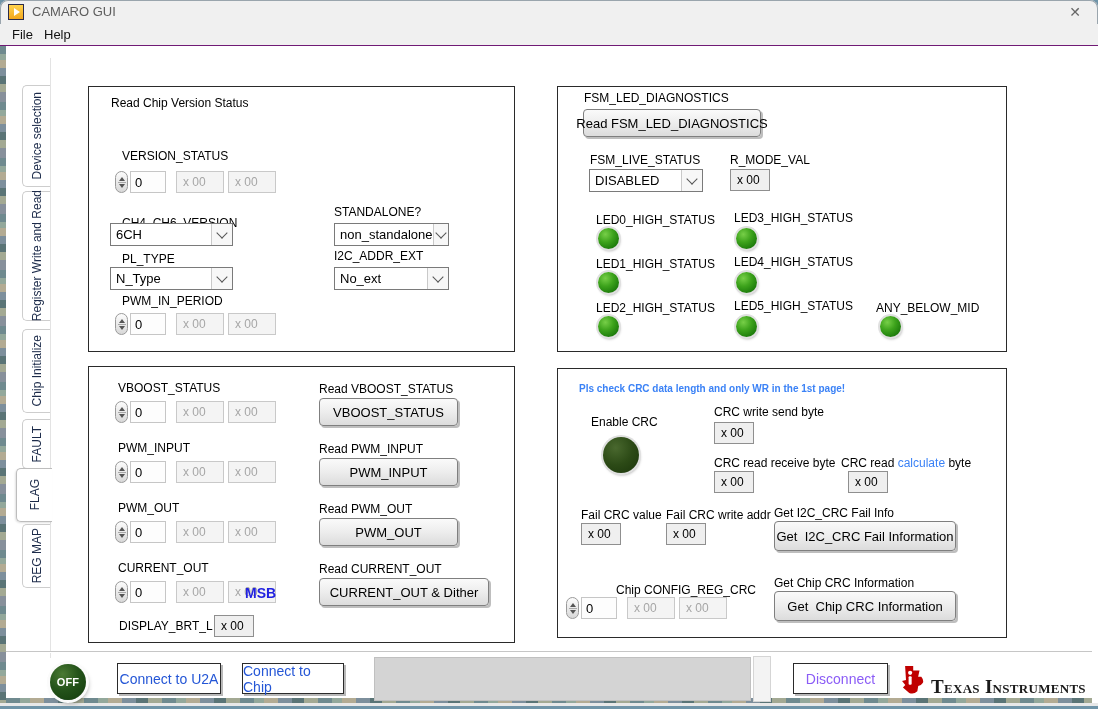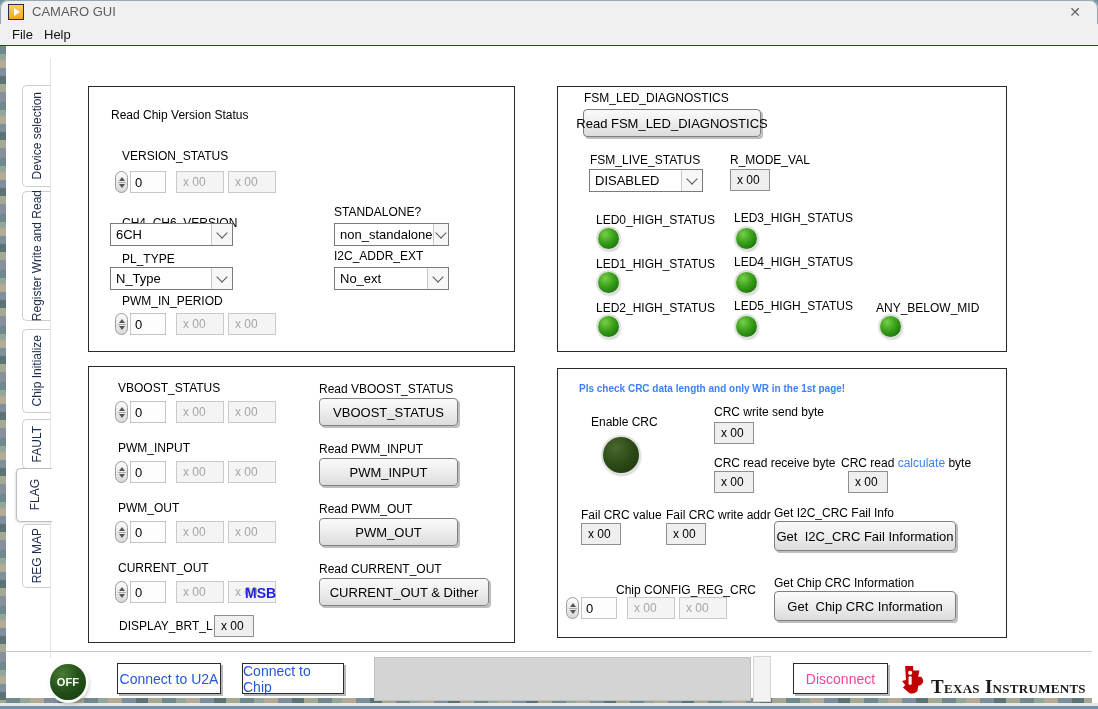--- a/index.html
+++ b/index.html
@@ -50,21 +50,21 @@
 
   
   .led{position:absolute;width:21px;height:21px;border-radius:50%;background:radial-gradient(circle at 35% 30%,#77cf48 0%,#3da31c 40%,#1e7d0c 75%,#145f07 100%);box-shadow:0 0 0 2px #e0e0e0,1px 2px 3px rgba(0,0,0,.35);}
   .led.dark{width:36px;height:36px;background:radial-gradient(circle at 35% 30%,#49682e 0%,#2c4a16 50%,#1a340b 100%);}
 
   
   .groove{position:absolute;left:6px;top:605px;width:1086px;height:0;border-top:1px solid #c6c6c6;border-bottom:1px solid #ffffff;}
   .power{position:absolute;width:36px;height:36px;border-radius:50%;background:radial-gradient(circle at 35% 28%,#4a7a33 0%,#24531a 45%,#123a0b 100%);box-shadow:0 0 0 3px #fbfbfb,2px 3px 5px rgba(0,0,0,.35);display:flex;align-items:center;justify-content:center;color:#fff;font-size:11px;font-weight:bold;letter-spacing:.2px;}
   .wbtn{position:absolute;display:flex;align-items:center;justify-content:center;background:#fff;border:1px solid #2a2a2a;box-shadow:2px 2px 0 #b9b9b9;font-size:14px;box-sizing:border-box;}
   .wbtn.blue{color:#2456d6;}
-  .wbtn.red{color:#ec4899;}
+  .wbtn.red{color:#8b5cf6;}
   .statusbox{position:absolute;background:#d4d4d4;border:1px solid #c0c0c0;box-sizing:border-box;}
   .endcap{position:absolute;background:#f3f3f3;border:1px solid #d5d5d5;box-sizing:border-box;}
   .ti{position:absolute;display:flex;align-items:center;gap:7px;}
   .ti-text{font-family:"Liberation Serif",serif;font-variant:small-caps;font-weight:700;font-size:19px;color:#1a1a1a;letter-spacing:.3px;margin-top:16px;}
 
   .warn{position:absolute;font-size:10px;font-weight:bold;color:#3b82f6;white-space:nowrap;}
   .msb{position:absolute;font-size:14px;font-weight:bold;color:#2222e0;}
   .linkword{color:#3b82f6;}
 </style>
 </head>
@@ -104,21 +104,21 @@
         <span>FAULT</span>
       </div>
     <div class="tab active" style="left:16px;top:422px;width:36px;height:54px;">
         <span>FLAG</span>
       </div>
     <div class="tab" style="left:22px;top:478px;width:28px;height:64px;">
         <span>REG MAP</span>
       </div>
 
     <div class="gb" style="left:88px;top:40px;width:427px;height:266px;">
-      <span class="gb-title" style="left:22px;top:21px;">Read Chip Version Status</span>
+      <span class="gb-title" style="left:22px;top:9px;">Read Chip Version Status</span>
 
       <span class="lbl" style="left:33px;top:62px;">VERSION_STATUS</span>
       <div class="numrow" style="left:26px;top:84px;">
         <span class="spin">
             <i class="up"></i>
             <i class="sep"></i>
             <i class="dn"></i>
           </span>
         <span class="valbox">0</span>
         <span class="hex first">x 00</span>

